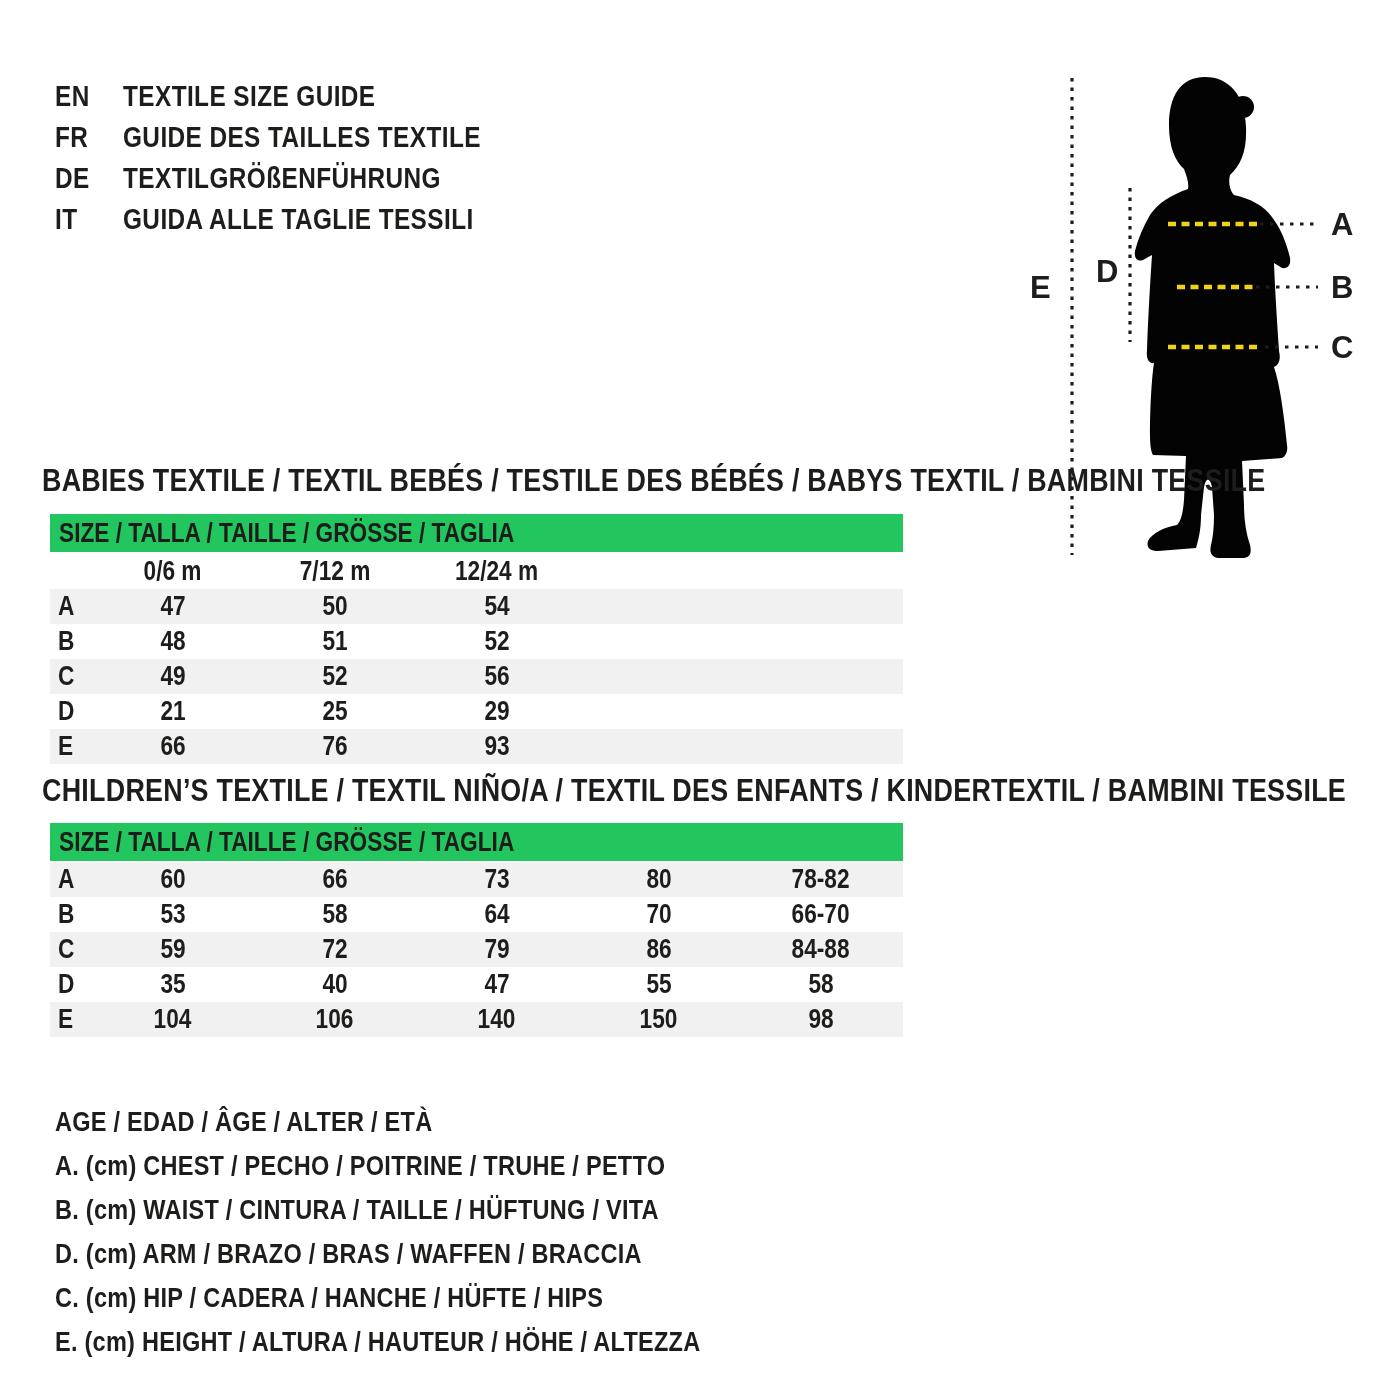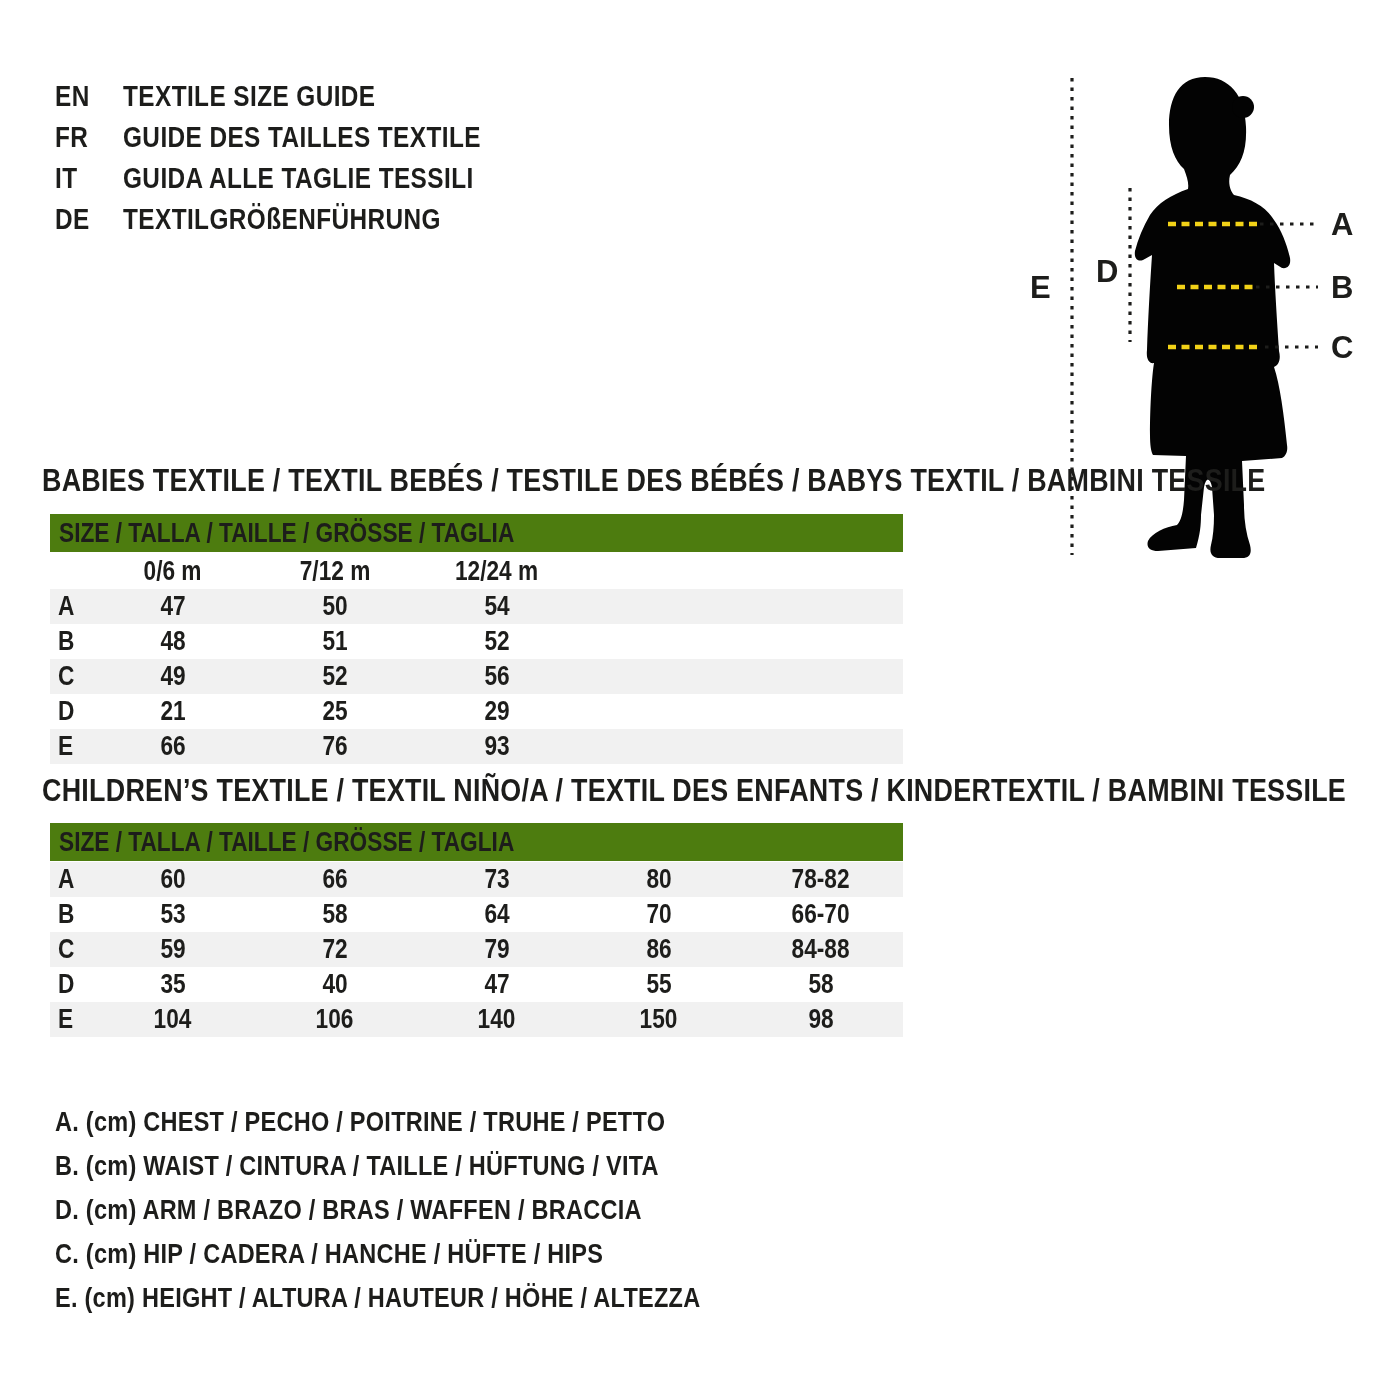--- a/index.html
+++ b/index.html
@@ -15,21 +15,21 @@
   .lang-row { display:flex; height:41px; align-items:center; font-size:29px; font-weight:700; letter-spacing:.5px; }
   .lang-code { width:68px; }
 
   
   .figure-svg { position:absolute; left:1000px; top:55px; }
 
   
   .section-title { position:absolute; left:42px; font-size:32px; font-weight:700; letter-spacing:.3px; }
 
   
-  .size-bar { position:absolute; left:50px; width:853px; height:38px; background:#4d7c0f;
+  .size-bar { position:absolute; left:50px; width:853px; height:38px; background:#22c55e;
               display:flex; align-items:center; padding-left:9px; box-sizing:border-box;
               font-size:27px; font-weight:700; }
 
   
   .tbl { position:absolute; left:50px; width:853px; font-size:27px; font-weight:700; }
   .trow { display:grid; align-items:center; height:35px; }
   .trow.hdr { height:36px; }
   .g3 { grid-template-columns:42px 162px 162px 162px 1fr; }
   .g5 { grid-template-columns:42px 162px 162px 162px 162px 162px 1fr; }
   .shade { background:#f1f1f1; }
@@ -50,26 +50,26 @@
   <div class="lang-block">
     <div class="lang-row">
       <span class="lang-code"><span class="cx">EN</span></span>
       <span class="cx">TEXTILE SIZE GUIDE</span>
     </div>
     <div class="lang-row">
       <span class="lang-code"><span class="cx">FR</span></span>
       <span class="cx">GUIDE DES TAILLES TEXTILE</span>
     </div>
     <div class="lang-row">
+      <span class="lang-code"><span class="cx">DE</span></span>
+      <span class="cx">TEXTILGRÖßENFÜHRUNG</span>
+    </div>
+    <div class="lang-row">
       <span class="lang-code"><span class="cx">IT</span></span>
       <span class="cx">GUIDA ALLE TAGLIE TESSILI</span>
-    </div>
-    <div class="lang-row">
-      <span class="lang-code"><span class="cx">DE</span></span>
-      <span class="cx">TEXTILGRÖßENFÜHRUNG</span>
     </div>
   </div>
 
   <svg class="figure-svg" width="400" height="510" viewBox="0 0 400 510">
 
     <line x1="72" y1="23" x2="72" y2="500" stroke="#1d1d1b" stroke-width="3.2" stroke-dasharray="3.5 6"></line>
 
     <line x1="130" y1="133" x2="130" y2="287" stroke="#1d1d1b" stroke-width="3.2" stroke-dasharray="3.5 6"></line>
 
     <path fill="#030303" d="
@@ -230,20 +230,23 @@
       <span class="cell"><span class="cxc">106</span></span>
       <span class="cell"><span class="cxc">140</span></span>
       <span class="cell"><span class="cxc">150</span></span>
       <span class="cell"><span class="cxc">98</span></span>
       <span></span>
     </div>
   </div>
 
   <div class="legend">
     <div class="legend-line">
+        <span class="cx">AGE / EDAD / ÂGE / ALTER / ETÀ</span>
+      </div>
+    <div class="legend-line">
         <span class="cx">A. (cm) CHEST / PECHO / POITRINE / TRUHE / PETTO</span>
       </div>
     <div class="legend-line">
         <span class="cx">B. (cm) WAIST / CINTURA / TAILLE / HÜFTUNG / VITA</span>
       </div>
     <div class="legend-line">
         <span class="cx">D. (cm) ARM / BRAZO / BRAS / WAFFEN / BRACCIA</span>
       </div>
     <div class="legend-line">
         <span class="cx">C. (cm) HIP / CADERA / HANCHE / HÜFTE / HIPS</span>

